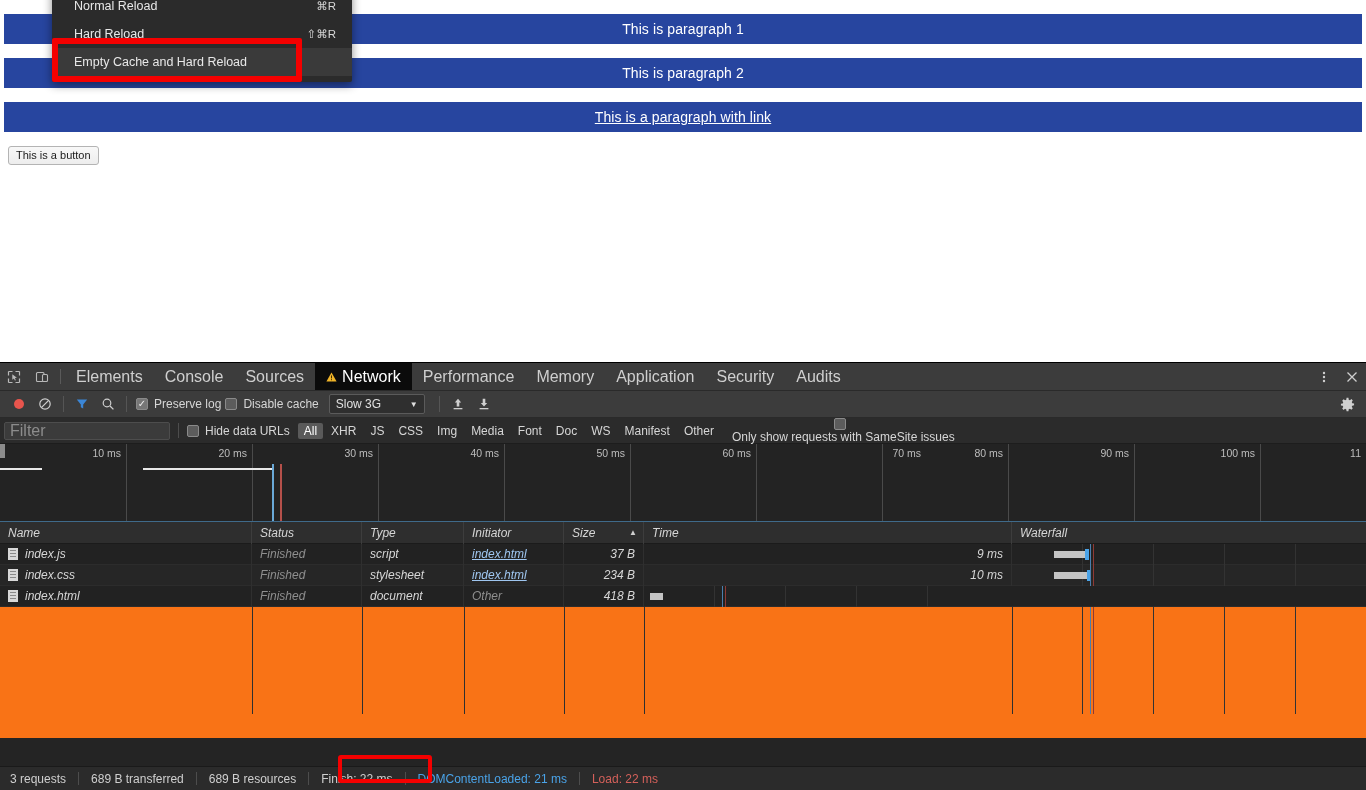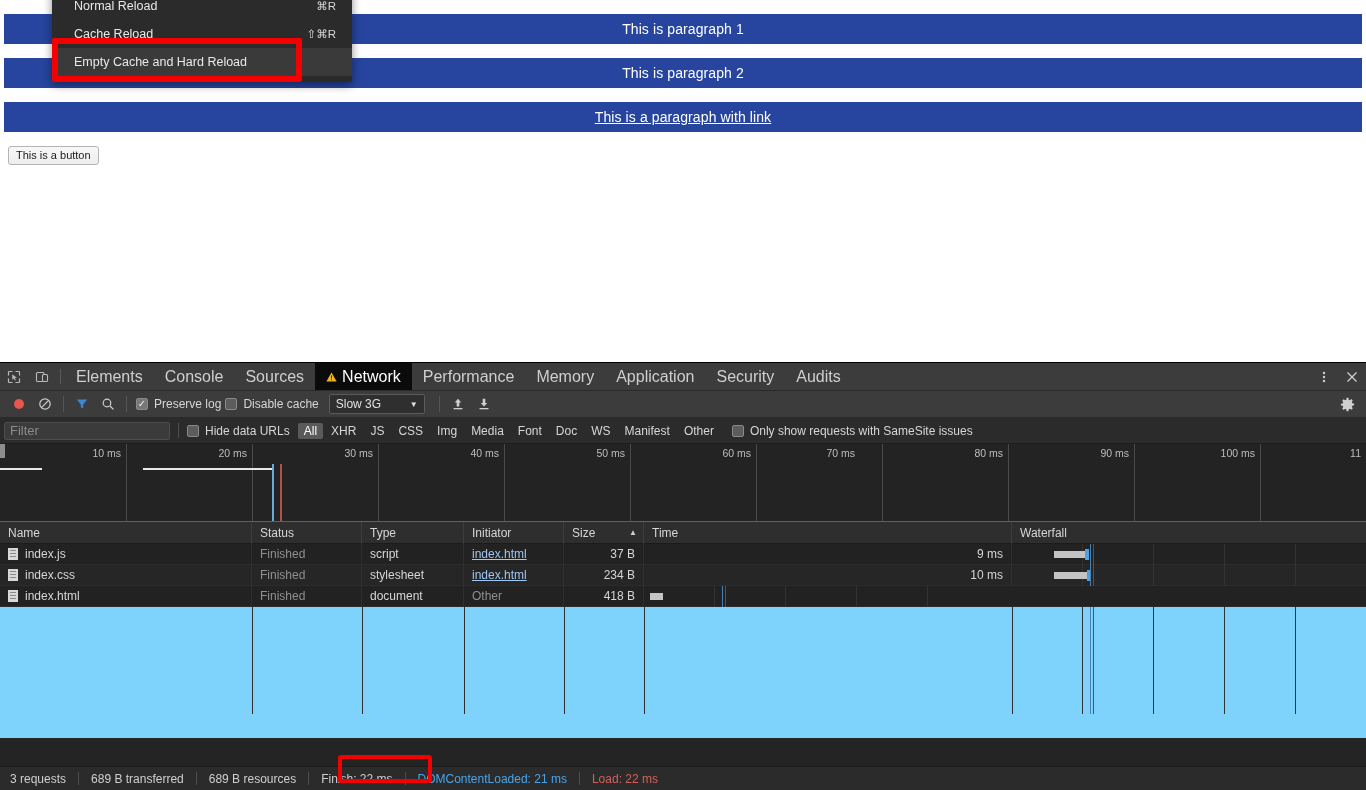--- a/index.html
+++ b/index.html
@@ -189,39 +189,39 @@
     border-bottom: 1px solid #1d1d1d;
     padding-left: 4px;
     position: relative;
   }
   #filter-input {
     width: 166px; height: 18px;
     background: #3b3b3b;
     border: 1px solid #4d4d4d;
     border-radius: 2px;
     color: #d6d6d6;
-    font-size: 13px;
+    font-size: 16px;
     font-family: "Liberation Sans", sans-serif;
     padding: 0 5px;
     outline: none;
   }
   #filter-input::placeholder { color: #8c8c8c; }
   .fb-sep { width: 1px; height: 15px; background: #4d4d4d; margin: 0 8px; }
   .chip {
     font-size: 12px; color: #d6d6d6;
     padding: 1px 6px;
     margin-right: 2px;
     border-radius: 2px;
     white-space: nowrap;
   }
   .chip.selected {
     background: #5a5a5a;
     color: #ffffff;
   }
-  #samesite-wrap { display: flex; align-items: center; margin-left: 10px; }
+  #samesite-wrap { display: flex; align-items: center; margin-left: 10px; flex-direction: column; }
 
   
   #overview {
     height: 78px;
     background: #232323;
     position: relative;
     border-bottom: 1px solid #3f6a8a;
     overflow: hidden;
   }
   .ov-grid {
@@ -244,21 +244,21 @@
     width: 2px;
   }
   #ov-handle {
     position: absolute; left: 0; top: 0;
     width: 5px; height: 14px;
     background: #8c8c8c;
     z-index: 5;
   }
 
   
-  #table-wrap { position: relative; height: 216px; background: #7dd3fc; }
+  #table-wrap { position: relative; height: 216px; background: #f97316; font-style: italic; }
   #thead {
     height: 22px;
     display: flex; align-items: center;
     background: #2e2e2e;
     border-bottom: 1px solid #1b1b1b;
     font-size: 12px; color: #d6d6d6;
   }
   .th {
     height: 22px;
     display: flex; align-items: center;
@@ -344,21 +344,21 @@
   </div>
 
   <button id="page-button">This is a button</button>
 
   <div id="ctx-menu">
     <div class="ctx-item">
       <span>Normal Reload</span>
       <span class="ctx-shortcut">⌘R</span>
     </div>
     <div class="ctx-item">
-      <span>Cache Reload</span>
+      <span>Hard Reload</span>
       <span class="ctx-shortcut">⇧⌘R</span>
     </div>
     <div class="ctx-item highlight">
       <span>Empty Cache and Hard Reload</span>
       <span class="ctx-shortcut"></span>
     </div>
   </div>
   <div id="ctx-highlight-box"></div>
 </div>
 
@@ -537,21 +537,21 @@
     <div class="ov-grid" style="left:1008px;"></div>
     <div class="ov-grid" style="left:1134px;"></div>
     <div class="ov-grid" style="left:1260px;"></div>
 
     <span class="ov-label" style="left:126px;">10 ms</span>
     <span class="ov-label" style="left:252px;">20 ms</span>
     <span class="ov-label" style="left:378px;">30 ms</span>
     <span class="ov-label" style="left:504px;">40 ms</span>
     <span class="ov-label" style="left:630px;">50 ms</span>
     <span class="ov-label" style="left:756px;">60 ms</span>
-    <span class="ov-label" style="left:860px;">70 ms</span>
+    <span class="ov-label" style="left:926px;">70 ms</span>
     <span class="ov-label" style="left:1008px;">80 ms</span>
     <span class="ov-label" style="left:1134px;">90 ms</span>
     <span class="ov-label" style="left:1260px;">100 ms</span>
     <span class="ov-label" style="left:1366px;">11</span>
 
     <div class="ov-bar" style="left:0px;  top:24px; width:42px;"></div>
     <div class="ov-bar" style="left:143px;top:24px; width:129px;"></div>
 
     <div class="ov-marker" style="left:272px; background:#6aa9d8;"></div>
     <div class="ov-marker" style="left:280px; background:#b5504a;"></div>

